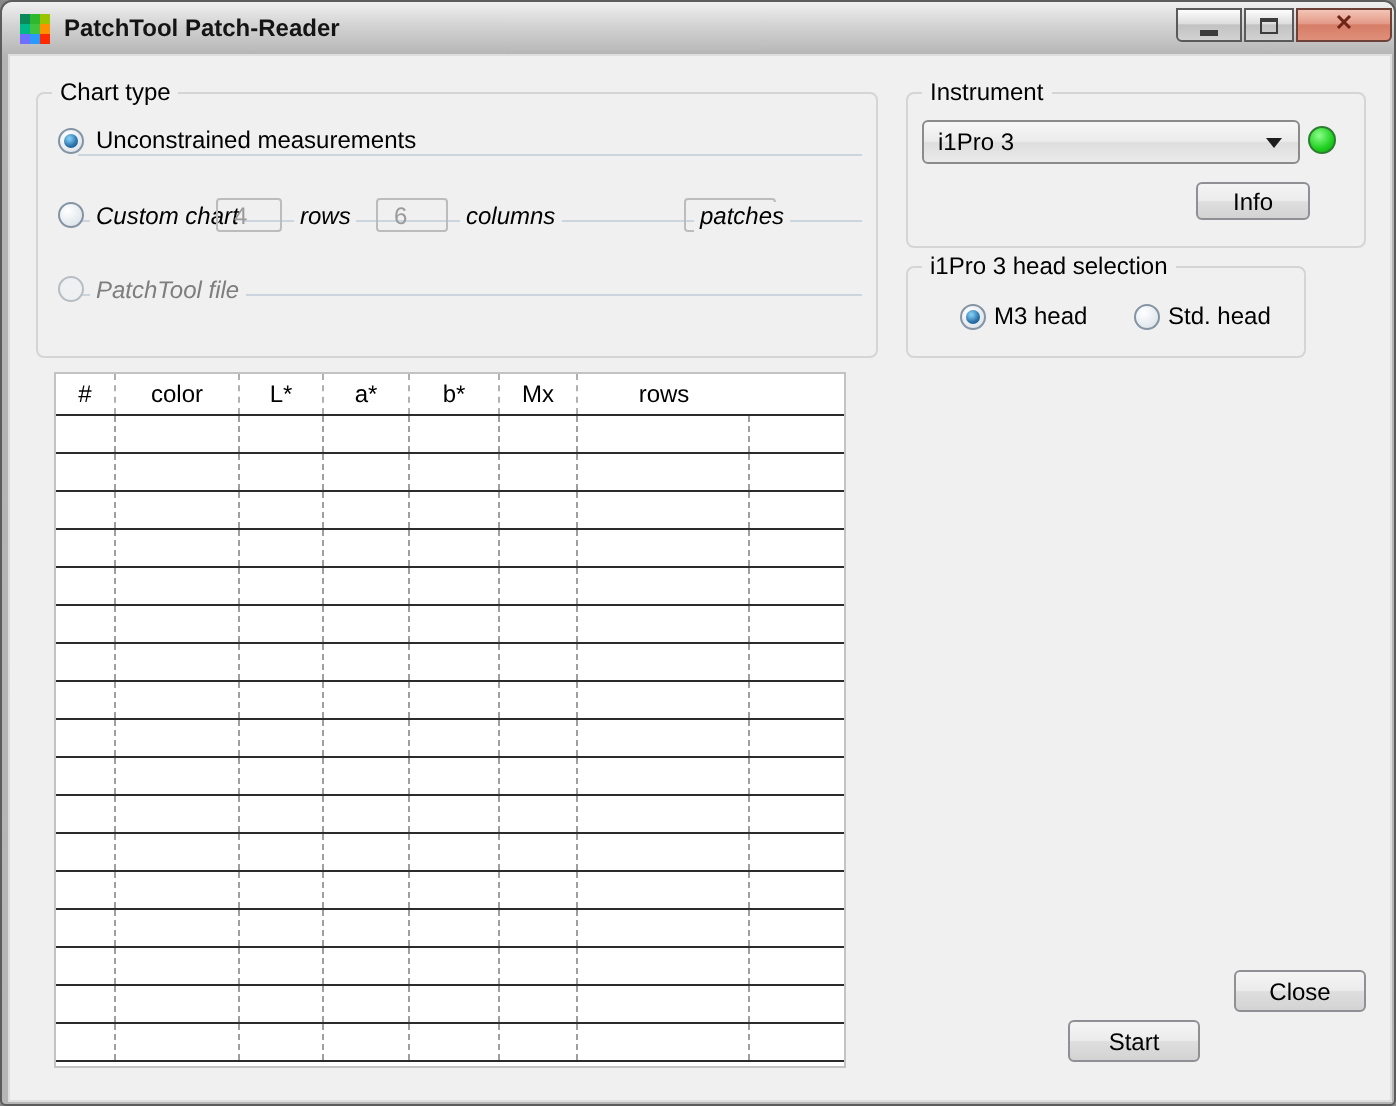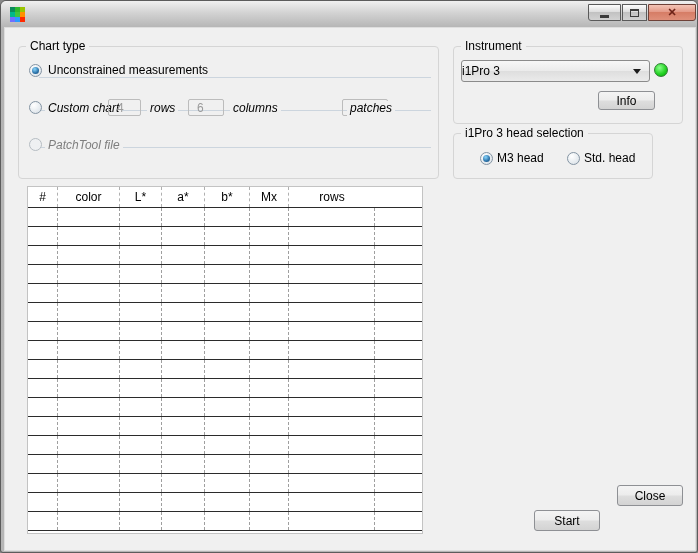--- a/index.html
+++ b/index.html
@@ -33,21 +33,21 @@
   .sep-line{position:absolute;height:1px;background:#ccd5de;}
   .radio{position:absolute;width:13px;height:13px;border-radius:50%;border:1px solid #8494a3;
     background:radial-gradient(circle at 35% 30%,#ffffff,#e2e8ed 70%,#ccd4db);}
   .radio.sel::after{content:"";position:absolute;left:2px;top:2px;width:7px;height:7px;border-radius:50%;
     background:radial-gradient(circle at 38% 32%,#7cc7f0 10%,#2a71a8 60%,#1a4a74);}
   .radio.dis{border-color:#b6bdc3;background:#eef0f2;}
   .field{position:absolute;border:1px solid #bcbcbc;border-radius:2px;font-size:12px;color:#9a9a9a;
     padding:1px 0 0 8px;background:transparent;}
   .combo{position:absolute;border:1px solid #8b8b8b;border-radius:3px;font-size:12px;color:#000;
     background:linear-gradient(#f7f7f7,#ebebeb 48%,#dedede 52%,#eaeaea);
-    display:flex;align-items:center;}
+    display:flex;align-items:center;padding-left:7px;}
   .combo .arrow{position:absolute;right:8px;top:50%;margin-top:-2px;width:0;height:0;
     border-left:4px solid transparent;border-right:4px solid transparent;border-top:5px solid #1d1d1d;}
   .combo.dis{background:#fbfbfb;border-color:#c4c4c4;color:#8a8a8a;}
   .combo.dis .arrow{border-top-color:#9a9a9a;}
   .led{position:absolute;width:14px;height:14px;border-radius:50%;border:1px solid #2e7d32;
     background:radial-gradient(circle at 38% 32%,#8cff8c,#27d427 55%,#00a400);}
   .btn{position:absolute;border:1px solid #8e9094;border-radius:3px;font-size:12px;color:#000;
     background:linear-gradient(#f4f4f4,#ececec 48%,#dedede 52%,#d3d3d3);
     display:flex;align-items:center;justify-content:center;margin-left:8px;}
   .table-wrap{position:absolute;left:26px;top:185px;width:396px;height:348px;
@@ -71,20 +71,21 @@
         <div style="background: rgb(10, 138, 90);"></div>
         <div style="background: rgb(45, 184, 45);"></div>
         <div style="background: rgb(154, 196, 0);"></div>
         <div style="background: rgb(0, 184, 138);"></div>
         <div style="background: rgb(62, 196, 62);"></div>
         <div style="background: rgb(255, 144, 0);"></div>
         <div style="background: rgb(111, 111, 255);"></div>
         <div style="background: rgb(42, 154, 255);"></div>
         <div style="background: rgb(255, 42, 0);"></div>
       </div>
+    <div class="title-text">PatchTool Patch-Reader</div>
     <div class="win-controls">
       <div class="win-btn min">
         <span class="glyph-min"></span>
       </div>
       <div class="win-btn max">
         <span class="glyph-max"></span>
       </div>
       <div class="win-btn close">
         <span class="glyph-close">✕</span>
       </div>

